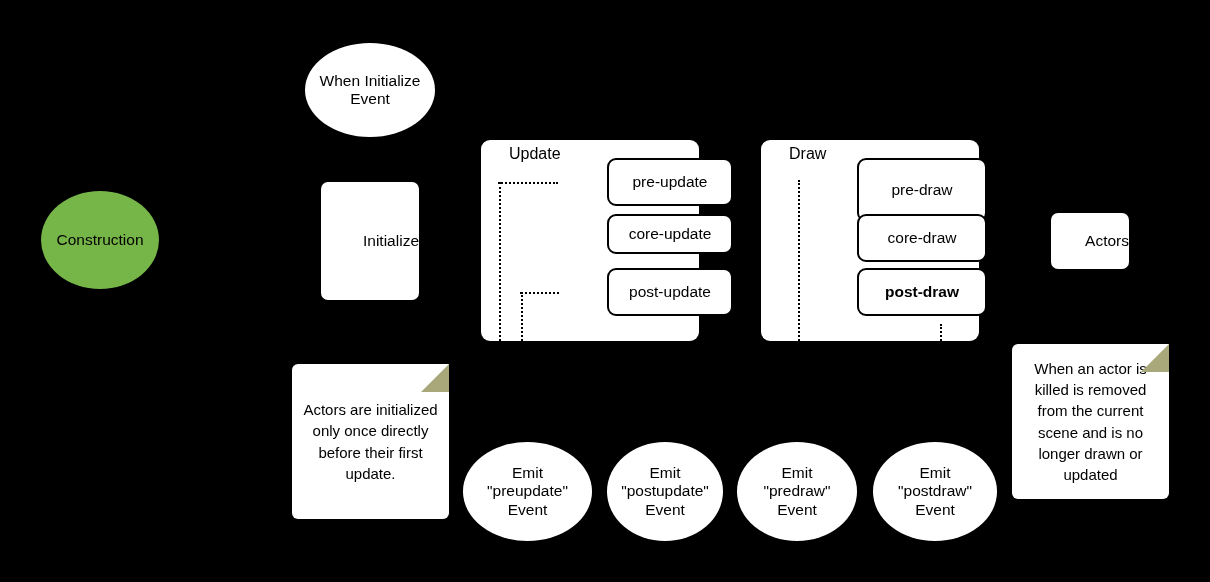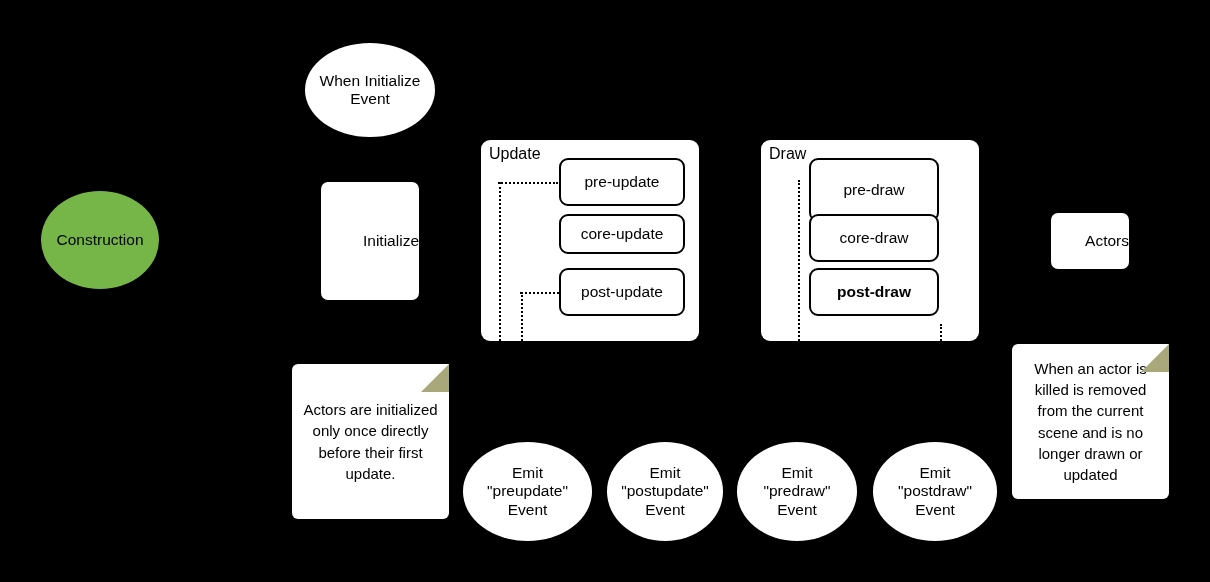--- a/index.html
+++ b/index.html
@@ -48,33 +48,35 @@
   .group-box {
     background: #ffffff;
     border-radius: 9px;
     display: block;
   }
   .group-label {
     position: absolute;
     font-size: 16px;
     color: #000000;
     white-space: nowrap;
+    margin-left: 20px;
   }
   
   .phase-box {
     position: absolute;
     box-sizing: border-box;
     background: #ffffff;
     border: 2.2px solid #000000;
     border-radius: 9px;
     display: flex;
     align-items: center;
     justify-content: center;
     font-size: 15.5px;
     color: #000000;
+    margin-left: 48px;
   }
   
   .dot-v {
     position: absolute;
     border-left: 2px dotted #000000;
     width: 0;
   }
   .dot-h {
     position: absolute;
     border-top: 2px dotted #000000;

